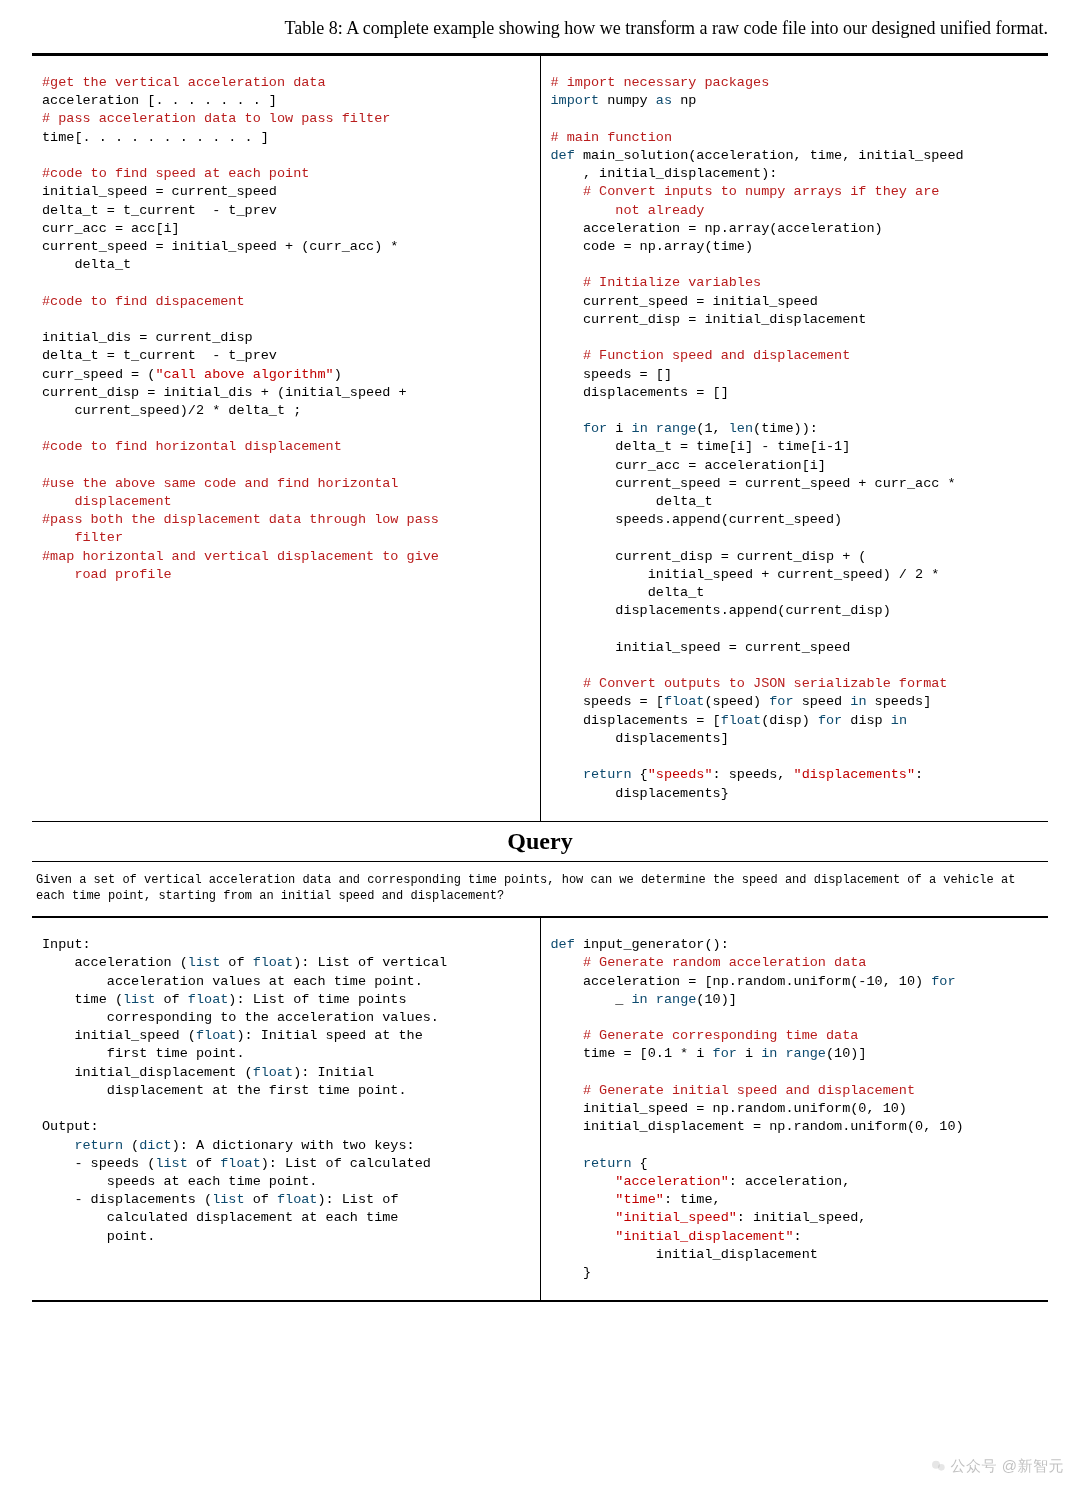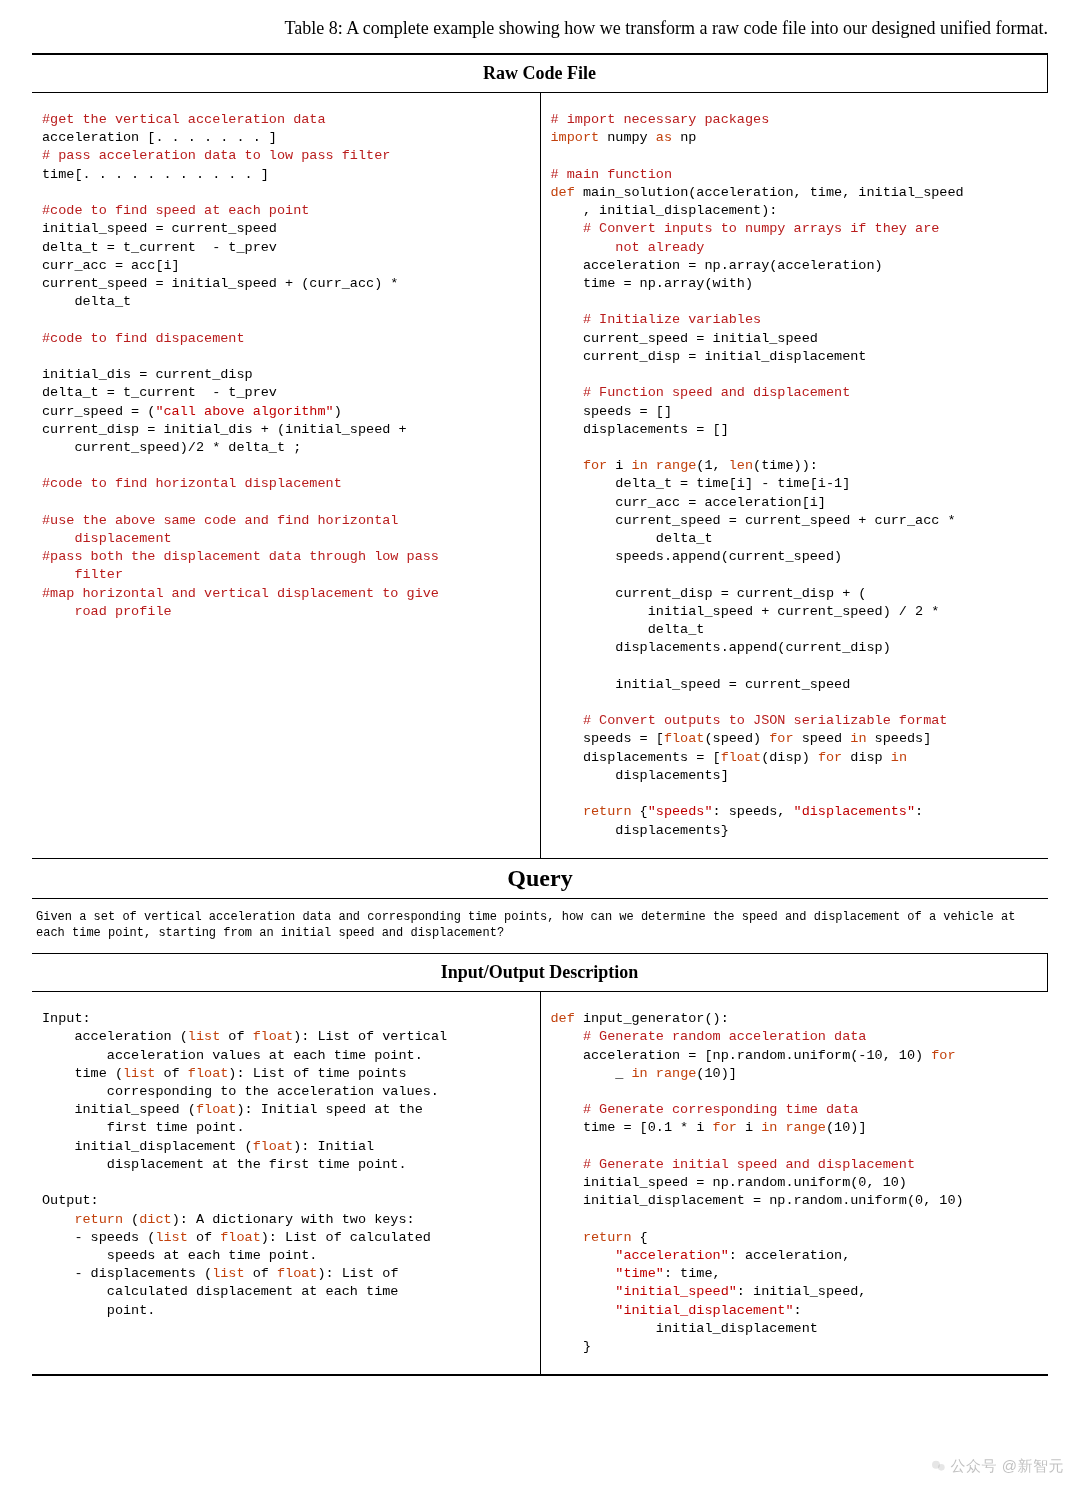--- a/index.html
+++ b/index.html
@@ -43,21 +43,21 @@
     min-width: 0;
   }
   pre.code {
     margin: 0;
     font-family: "Courier New", Courier, monospace;
     font-size: 13.5px;
     line-height: 1.35;
     white-space: pre-wrap;
     word-break: break-word;
   }
-  .kw   { color: #c2410c; }   
+  .kw   { color: #0c4a6e; }   
   .cm   { color: #b91c1c; }   
   .str  { color: #c00000; }
   .query-head {
     text-align: center;
     font-weight: bold;
     font-size: 24px;
     padding: 6px 0;
   }
   .query-body {
     font-family: "Courier New", Courier, monospace;
@@ -78,21 +78,20 @@
   .watermark svg { vertical-align: -3px; opacity: 0.4; }
 </style>
 </head>
 <body>
 
 <div class="caption">Table 8: A complete example showing how we transform a raw code file into our designed unified format.</div>
 
 <div class="rule-heavy"></div>
 
 <div class="header-row">
-  <div class="header-cell">Raw Code File</div>
   <div class="vsep"></div>
 </div>
 
 <div class="rule-light"></div>
 
 <div class="code-row">
 
   <div class="code-cell">
 <pre class="code"><span class="cm">#get the vertical acceleration data</span>
 <span>acceleration [. . . . . . . ]</span>
@@ -129,21 +128,21 @@
   <div class="code-cell">
 <pre class="code"><span class="cm"># import necessary packages</span>
 <span class="kw">import</span><span> numpy </span><span class="kw">as</span><span> np</span>
 
 <span class="cm"># main function</span>
 <span class="kw">def</span><span> main_solution(acceleration, time, initial_speed</span>
 <span>    , initial_displacement):</span>
 <span class="cm">    # Convert inputs to numpy arrays if they are</span>
 <span class="cm">        not already</span>
 <span>    acceleration = np.array(acceleration)</span>
-<span>    time = np.array(with)</span>
+<span>    code = np.array(time)</span>
 
 <span class="cm">    # Initialize variables</span>
 <span>    current_speed = initial_speed</span>
 <span>    current_disp = initial_displacement</span>
 
 <span class="cm">    # Function speed and displacement</span>
 <span>    speeds = []</span>
 <span>    displacements = []</span>
 
 <span class="kw">    for</span><span> i </span><span class="kw">in</span><span> </span><span class="kw">range</span><span>(1, </span><span class="kw">len</span><span>(time)):</span>
@@ -170,21 +169,20 @@
   </div>
 </div>
 
 <div class="rule-light"></div>
 <div class="query-head">Query</div>
 <div class="rule-light"></div>
 <div class="query-body">Given a set of vertical acceleration data and corresponding time points, how can we determine the speed and displacement of a vehicle at each time point, starting from an initial speed and displacement?</div>
 <div class="rule-light"></div>
 
 <div class="header-row">
-  <div class="header-cell">Input/Output Description</div>
   <div class="vsep"></div>
 </div>
 
 <div class="rule-light"></div>
 
 <div class="code-row">
 
   <div class="code-cell">
 <pre class="code"><span>Input:</span>
 <span>    acceleration (</span><span class="kw">list</span><span> of </span><span class="kw">float</span><span>): List of vertical</span>

